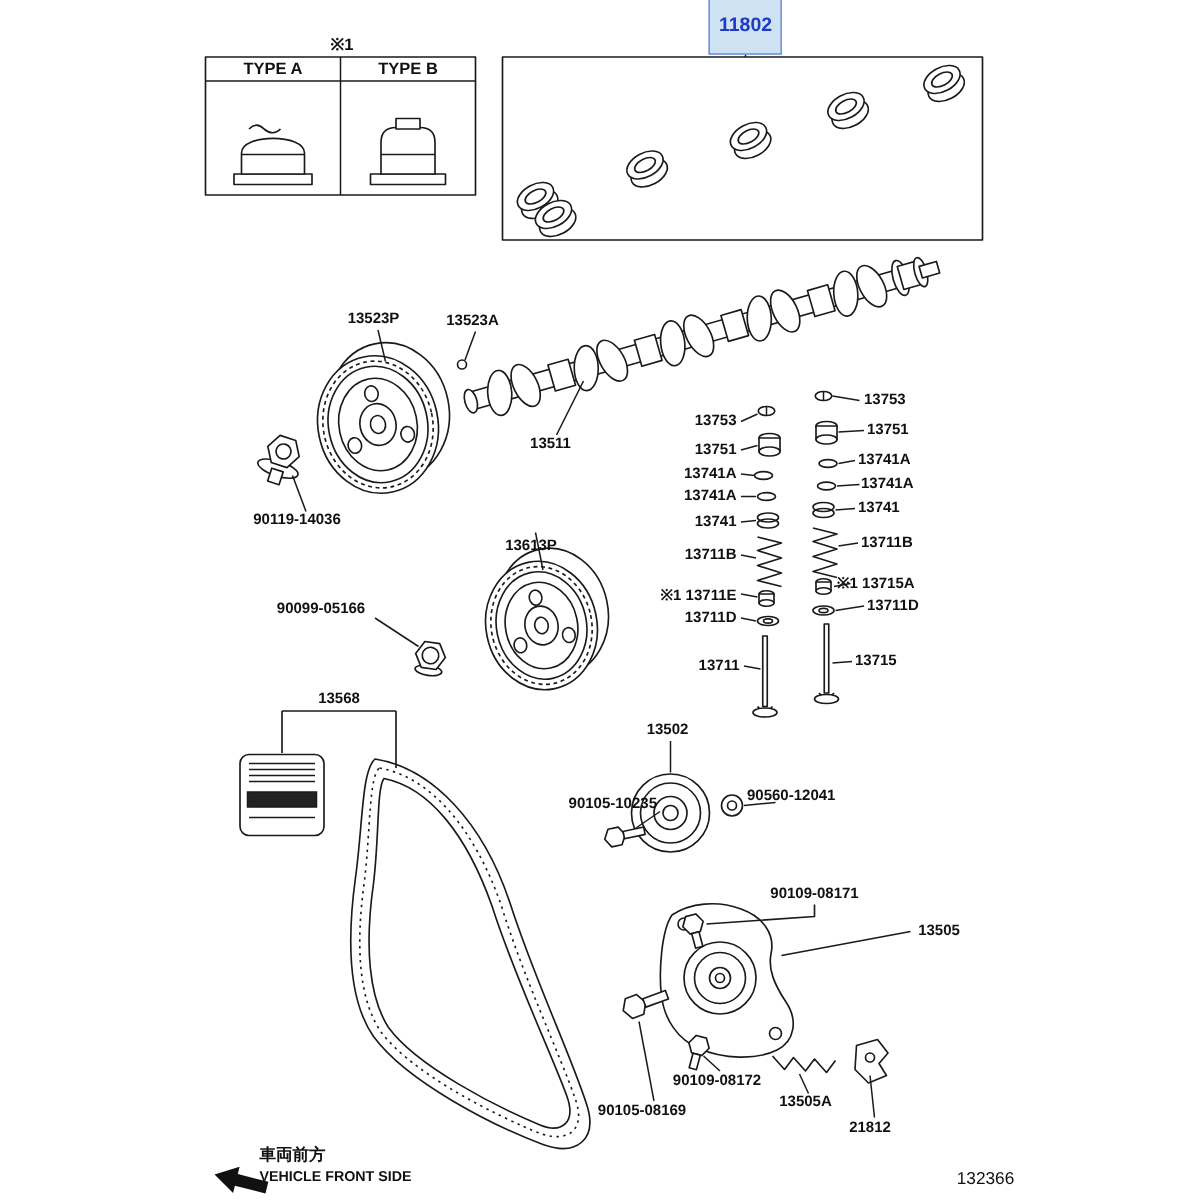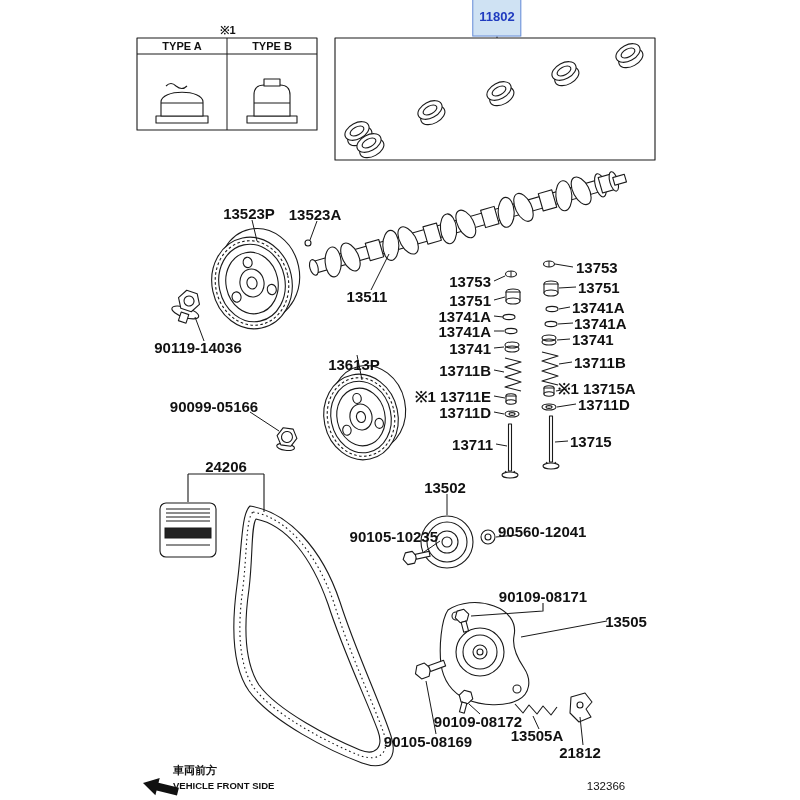--- a/index.html
+++ b/index.html
@@ -3,21 +3,21 @@
 <meta charset="utf-8">
 <style>
   html,body{margin:0;padding:0;background:#fff}
   .stage{position:relative;width:800px;height:800px;background:#ffffff;
          font-family:"Liberation Sans",sans-serif;overflow:hidden}
   .stage svg{position:absolute;left:0;top:0}
   .w{fill:#ffffff;stroke:#1a1a1a;stroke-width:1.1;stroke-linejoin:round}
   .n{fill:none;stroke:#1a1a1a;stroke-width:1.1;stroke-linejoin:round}
   .ln{stroke:#1a1a1a;stroke-width:1}
   .dk{fill:#222;stroke:#1a1a1a}
-  .lbl{position:absolute;font-weight:bold;font-size:15px;color:#111;white-space:nowrap}
+  .lbl{position:absolute;font-weight:bold;font-size:10px;color:#111;white-space:nowrap}
   .c{transform:translate(-50%,-50%)}
   .r{transform:translate(-100%,-50%)}
   .l{transform:translate(0,-50%)}
   .sel{color:#1f3bbf;background:#cfe2f3;border:1.5px solid #6b8fd8;padding:12px 6px;font-size:13px}
   .small{font-size:11px}
   .tiny{font-size:9.5px;font-weight:bold}
   .plain{font-weight:normal;font-size:11.5px}
 </style>
 </head>
 <body>
@@ -308,29 +308,29 @@
   <div class="lbl l" style="left:576px;top:267px">13753</div>
   <div class="lbl l" style="left:578px;top:287px">13751</div>
   <div class="lbl l" style="left:572px;top:307px">13741A</div>
   <div class="lbl l" style="left:574px;top:323px">13741A</div>
   <div class="lbl l" style="left:572px;top:339px">13741</div>
   <div class="lbl l" style="left:574px;top:362px">13711B</div>
   <div class="lbl l" style="left:558px;top:388px">※1 13715A</div>
   <div class="lbl l" style="left:578px;top:404px">13711D</div>
   <div class="lbl l" style="left:570px;top:441px">13715</div>
 
-  <div class="lbl c" style="left:226px;top:466px">24206</div>
+  <div class="lbl c" style="left:226px;top:466px">13568</div>
   <div class="lbl c" style="left:445px;top:487px">13502</div>
   <div class="lbl r" style="left:438px;top:536px">90105-10235</div>
   <div class="lbl l" style="left:498px;top:531px">90560-12041</div>
   <div class="lbl c" style="left:543px;top:596px">90109-08171</div>
   <div class="lbl c" style="left:626px;top:621px">13505</div>
   <div class="lbl c" style="left:478px;top:721px">90109-08172</div>
   <div class="lbl c" style="left:428px;top:741px">90105-08169</div>
   <div class="lbl c" style="left:537px;top:735px">13505A</div>
   <div class="lbl c" style="left:580px;top:752px">21812</div>
 
-  <div class="lbl c plain" style="left:606px;top:786px">132366</div>
+  <div class="lbl c plain" style="left:657px;top:786px">132366</div>
   <div class="lbl l small" style="left:173px;top:770px">車両前方</div>
   <div class="lbl l tiny" style="left:173px;top:785px">VEHICLE FRONT SIDE</div>
 </div>
 
 </div>
 
 </body></html>

